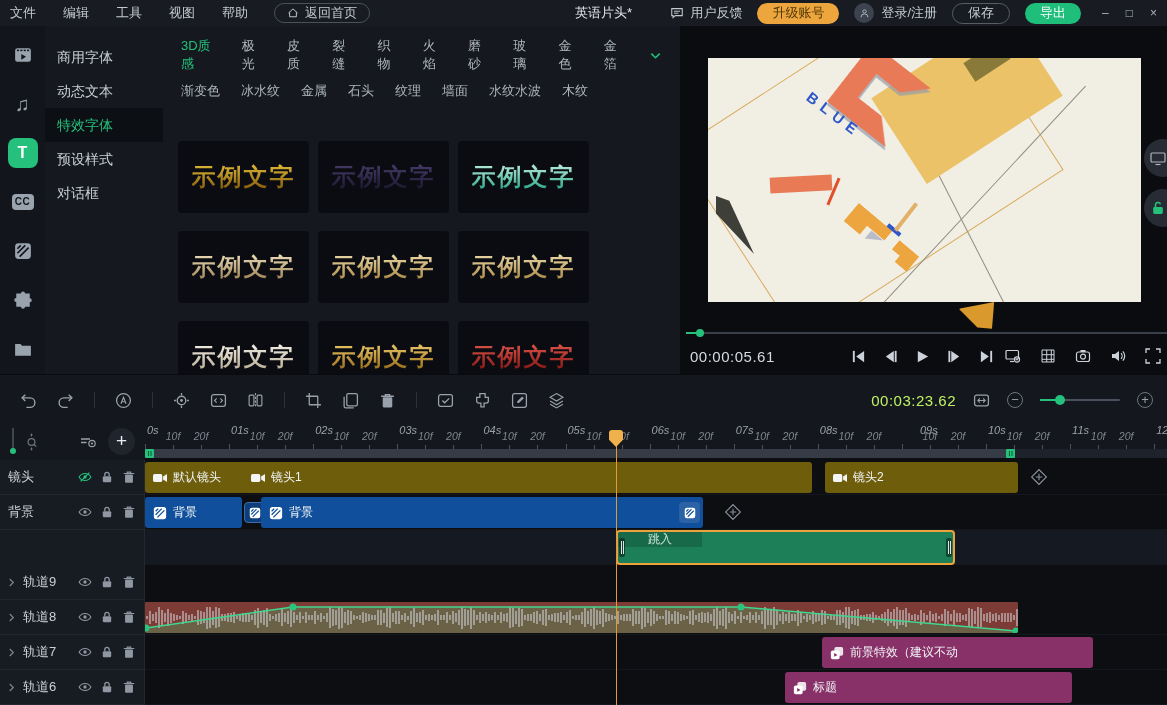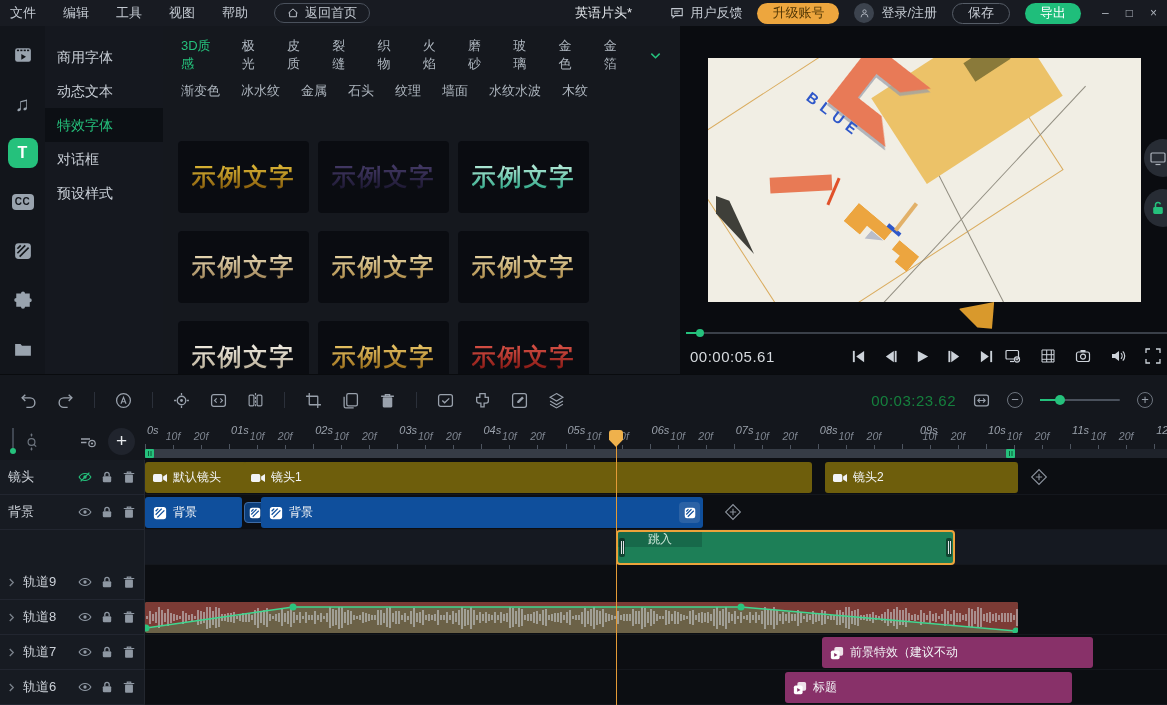--- a/index.html
+++ b/index.html
@@ -97,21 +97,21 @@
   .float-btn svg{width:16px;height:16px;margin-left:6px;color:#aeb4bd;}
   .float-btn.lockg svg{color:var(--accent);}
 
   
   .tl-toolbar{position:absolute;left:0;top:374px;right:0;height:50px;background:#14171d;border-top:1px solid #090b0e;}
   .tt-left{position:absolute;left:20px;top:0;height:50px;display:flex;align-items:center;gap:20px;color:#99a1ac;}
   .tt-left svg{width:17px;height:17px;}
   .tdiv{width:1px;height:16px;background:#2b303a;}
   .tt-right{position:absolute;right:14px;top:0;height:50px;display:flex;align-items:center;gap:17px;color:#99a1ac;}
   .tt-right svg{width:17px;height:17px;}
-  .tt-time{font-size:15px;color:#15803d;letter-spacing:.5px;}
+  .tt-time{font-size:15px;color:#bef264;letter-spacing:.5px;}
   .zoom-slider{position:relative;width:80px;height:2px;background:#4a515c;border-radius:1px;}
   .zs-fill{position:absolute;left:0;width:20px;height:2px;background:var(--accent);}
   .zs-knob{position:absolute;left:15px;top:-4px;width:10px;height:10px;border-radius:50%;background:var(--accent);}
   .zbtn{width:16px;height:16px;border:1px solid #6d747e;border-radius:50%;color:#99a1ac;font-size:13px;line-height:13px;text-align:center;}
 
   
   .timeline{position:absolute;left:0;top:424px;right:0;bottom:0;background:#0c0e12;}
   .ruler-bg{position:absolute;left:145px;right:0;top:0;height:25px;background:#14171d;}
   .tl-corner{position:absolute;left:0;top:0;width:145px;height:36px;background:#14171d;}
   .vsl{position:absolute;left:12px;top:4px;width:2px;height:24px;background:#3f4651;}
@@ -431,22 +431,22 @@
         <svg>
           <use href="#i-folder"></use>
         </svg>
       </div>
   </div>
 
   <div class="catpanel" id="categories">
       <div class="cat">商用字体</div>
       <div class="cat">动态文本</div>
       <div class="cat active">特效字体</div>
+      <div class="cat">预设样式</div>
       <div class="cat">对话框</div>
-      <div class="cat">预设样式</div>
     </div>
 
   <div class="contentpanel">
     <div class="filters">
       <div class="frow" id="frow1">
         <span class="chip active">3D质感</span>
           <span class="chip">极光</span>
           <span class="chip">皮质</span>
           <span class="chip">裂缝</span>
           <span class="chip">织物</span>

